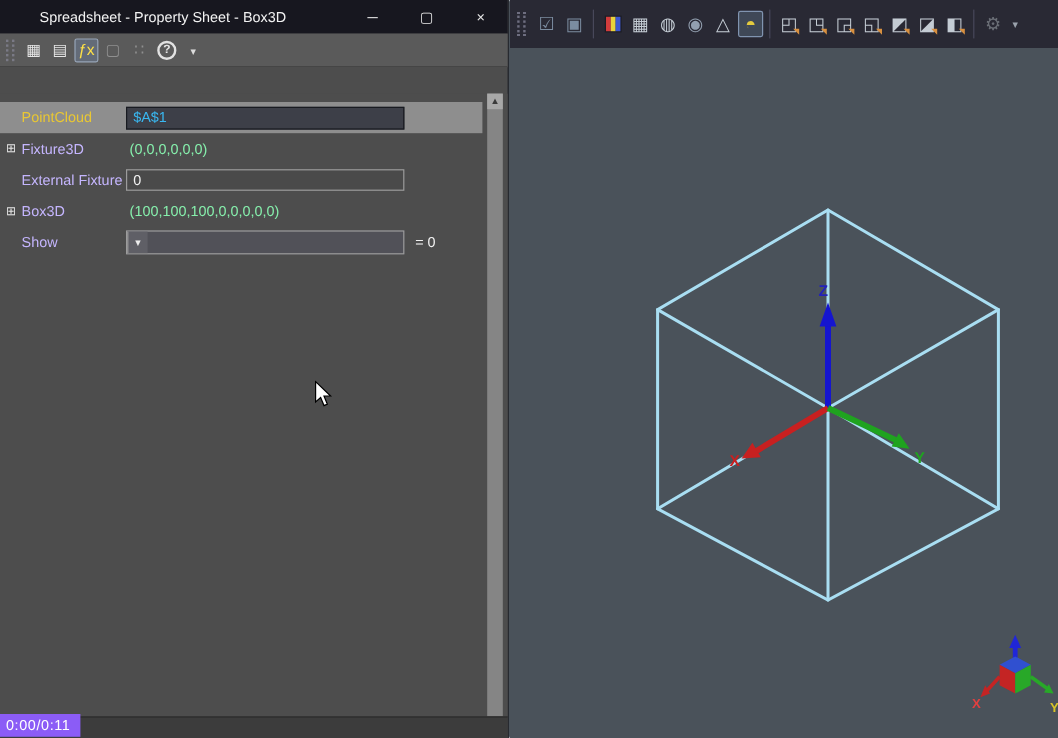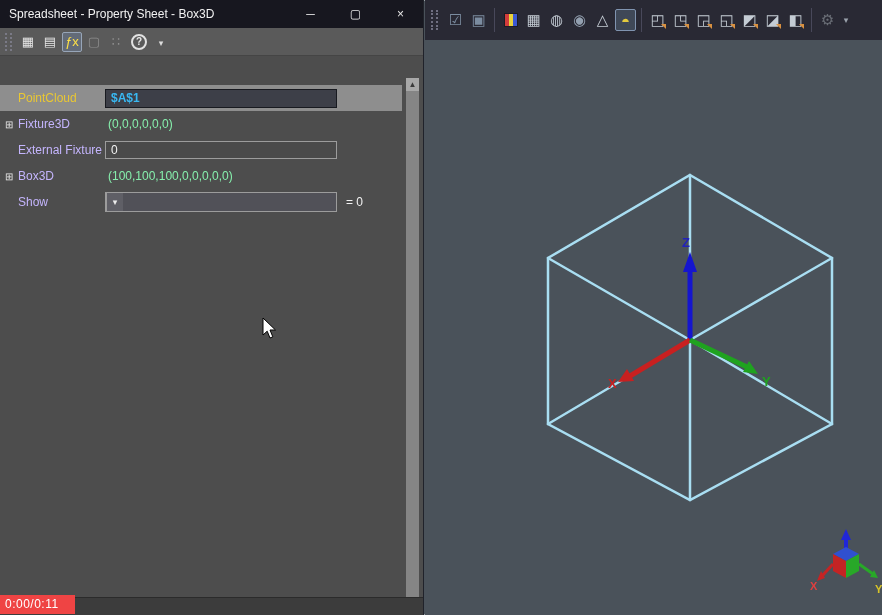--- a/index.html
+++ b/index.html
@@ -4,21 +4,21 @@
 <style>
   * { margin:0; padding:0; box-sizing:border-box; }
   html,body { background:#2a2a2a; }
   body { font-family:"Liberation Sans", sans-serif; }
   .screen { position:relative; width:882px; height:615px; background:#4a525a; overflow:hidden;
             outline:1px solid #9aa0a6; outline-offset:-1px; user-select:none; }
 
   
   .left-window { position:absolute; left:0; top:0; width:424px; height:615px; background:#4d4d4d;
                  border-right:1px solid #20222a; }
-  .titlebar { height:28px; background:#17171f; display:flex; align-items:center; color:#f2f2f2; font-size:12px; }
+  .titlebar { height:28px; background:#17171f; display:flex; align-items:center; color:#f2f2f2; font-size:12px;padding-left:24px; }
   .titlebar .title { padding-left:9px; flex:1; white-space:nowrap; }
   .win-btn { width:45px; height:28px; display:flex; align-items:center; justify-content:center;
              color:#e8e8e8; font-size:12px; }
   .menubar { height:22px; background:#1c1c26; display:flex; align-items:center; color:#e8e8e8; font-size:12px; }
   .menu-item { padding:0 9px; height:100%; display:flex; align-items:center; }
   .toolbar { height:28px; background:#5a5a5a; display:flex; align-items:center; padding-left:3px;
              border-bottom:1px solid #454545; }
   .grip { width:7px; height:18px; border-left:2px dotted #7a7a86; border-right:2px dotted #7a7a86; margin:0 5px 0 2px; }
   .tb-ico { min-width:20px; height:20px; margin:0 1px; display:flex; align-items:center; justify-content:center;
             color:#e6e6e6; font-size:13px; padding:0 2px; }
@@ -30,21 +30,21 @@
 
   .prop-area { position:absolute; top:78px; bottom:18px; left:0; right:0; background:#4d4d4d;
                padding:7px 21px 0 0; }
   .prow { height:26px; display:flex; align-items:center; padding-left:5px; }
   .prow.selected { background:#8e8e8e; }
   .pexp { width:13px; font-size:10px; color:#e4e4e4; }
   .plabel { width:87px; color:#c4b5fd; font-size:12px; white-space:nowrap; }
   .plabel.accent { color:#e9c733; }
   .pvalue-text { color:#86efac; font-size:12px; padding-left:3px; white-space:nowrap; }
   .cellref { width:232px; height:19px; background:#3d3f48; border:1px solid #181a20; color:#39b8f2;
-             font-size:12px; display:flex; align-items:center; padding:0 5px;font-weight:bold; }
+             font-size:12px; display:flex; align-items:center; padding:0 5px; }
   .tinput { width:232px; height:18px; border:1px solid #9c9c9c; background:#4a4a4a; color:#f2f2f2;
             font-size:12px; display:flex; align-items:center; padding:0 5px; }
   .dropdown { width:232px; height:20px; border:1px solid #9c9c9c; background:#515158; display:flex; align-items:stretch; }
   .dd-text { flex:1; color:#f2f2f2; font-size:12px; padding-left:5px; display:flex; align-items:center; }
   .dd-btn { width:17px; border-left:1px solid #9c9c9c; background:#5f5f66; color:#ececec; font-size:9px;
             display:flex; align-items:center; justify-content:center; }
   .result { color:#f2f2f2; font-size:12px; margin-left:9px; }
 
   .scrollbar { position:absolute; right:4px; top:0; bottom:0; width:13px; background:#858585; }
   .scroll-btn { height:13px; background:#a8a8a8; color:#3a3a3a; font-size:8px; display:flex;
@@ -69,22 +69,22 @@
   .palette { display:flex; width:14px; height:14px; border:1px solid #1c1c24; }
   .palette span { flex:1; }
   .pal-r { background:#d23c3c; } .pal-y { background:#e8d23c; } .pal-b { background:#3c58d2; }
   .cube-ico::after { content:""; position:absolute; right:2px; bottom:2px; width:0; height:0;
                      border-left:5px solid transparent; border-top:5px solid #d89040; }
 
   .viewport { position:absolute; top:40px; left:0; right:0; bottom:0; background:#4a525a; }
   .viewport svg { position:absolute; left:0; top:0; }
 
   
-  .timer { position:absolute; left:0; bottom:1px; background:#ef4444; color:#fff; font-size:12px;
-           padding:2px 16px 3px 5px; letter-spacing:0.5px; }
+  .timer { position:absolute; left:0; bottom:1px; background:#8b5cf6; color:#fff; font-size:12px;
+           padding:2px 8px 3px 5px; letter-spacing:0.5px; }
   .cursor { position:absolute; left:262px; top:317px; }
 </style>
 </head>
 <body>
 
 <div class="screen">
 
   <div class="left-window">
 
     <div class="titlebar">

